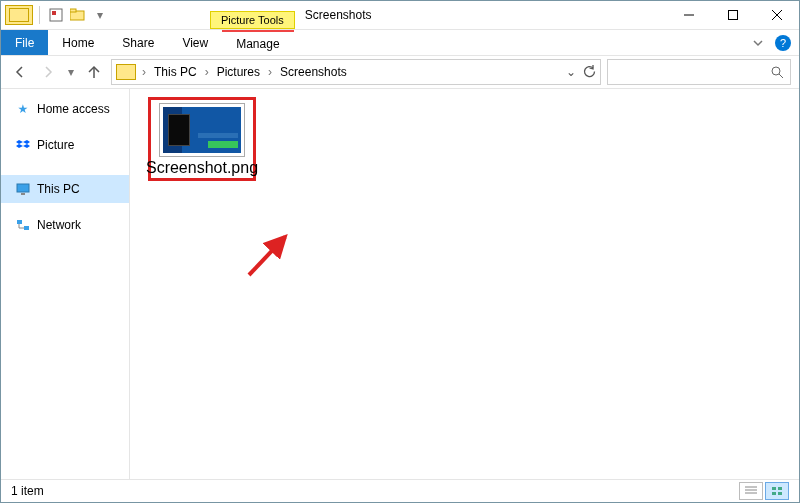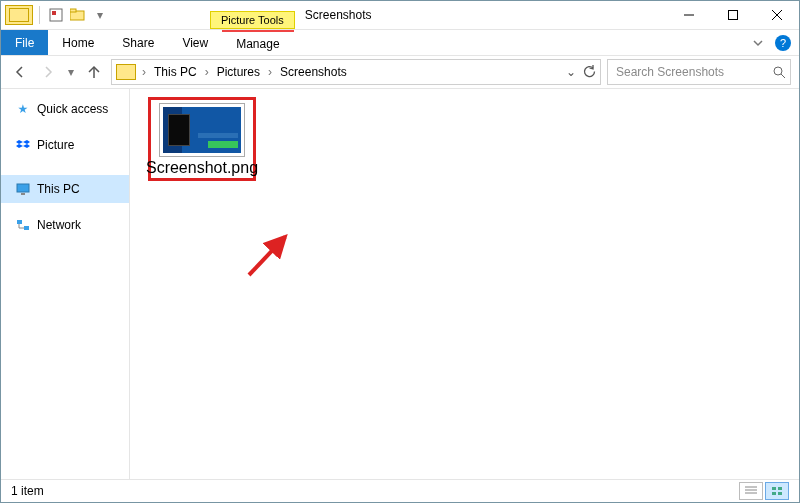--- a/index.html
+++ b/index.html
@@ -148,35 +148,34 @@
         <span>⌄</span>
         <span>
           <svg width="14" height="14" viewBox="0 0 14 14">
               <path d="M11 3a5 5 0 1 0 1.5 3.5" fill="none" stroke="#555" stroke-width="1.3"></path>
               <polyline points="11,0 11,4 7.5,3" fill="none" stroke="#555" stroke-width="1.3"></polyline>
             </svg>
         </span>
       </div>
     </div>
     <div class="search-box">
-      <input class="search-field" placeholder="Search Screenshots" style="">
       <span class="icon">
         <svg width="13" height="13" viewBox="0 0 13 13">
             <circle cx="5" cy="5" r="4" fill="none" stroke="#666"></circle>
             <line x1="8" y1="8" x2="12" y2="12" stroke="#666"></line>
           </svg>
       </span>
     </div>
   </div>
 
   <div class="body">
     <div class="sidebar">
       <div class="side-item">
         <span class="side-icon" style="color:#3aa0e8">★</span>
-        <span>Quick access</span>
+        <span>Home access</span>
       </div>
       <div style="height:8px"></div>
       <div class="side-item">
         <span class="side-icon">
           <svg width="14" height="14" viewBox="0 0 14 14">
               <polygon points="3,2 7,4 3,6 0,4" fill="#0061ff"></polygon>
               <polygon points="11,2 14,4 11,6 7,4" fill="#0061ff"></polygon>
               <polygon points="3,6 7,8 3,10 0,8" fill="#0061ff"></polygon>
               <polygon points="11,6 14,8 11,10 7,8" fill="#0061ff"></polygon>
             </svg>

